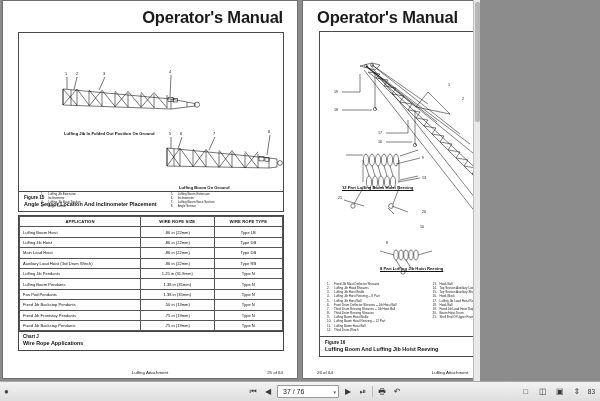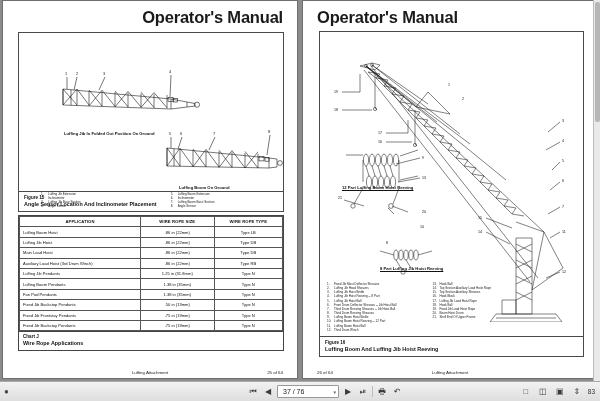--- a/index.html
+++ b/index.html
@@ -6,21 +6,21 @@
   html, body { margin:0; padding:0; }
   body {
     width:600px; height:401px;
     background:#8c8c8c;
     font-family:"Liberation Sans", sans-serif;
     overflow:hidden;
     position:relative;
   }
   
   #viewer {
-    position:absolute; left:0; top:0; width:600px; height:381px;
+    position:absolute; left:0; top:0; width:480px; height:381px;
     background:#8c8c8c;
     overflow:hidden;
   }
   .page {
     position:absolute; top:0; width:296px; height:379px;
     background:#ffffff;
     border:1px solid #6e6e6e;
     overflow:hidden;
   }
   #page-left  { left:2px; }

